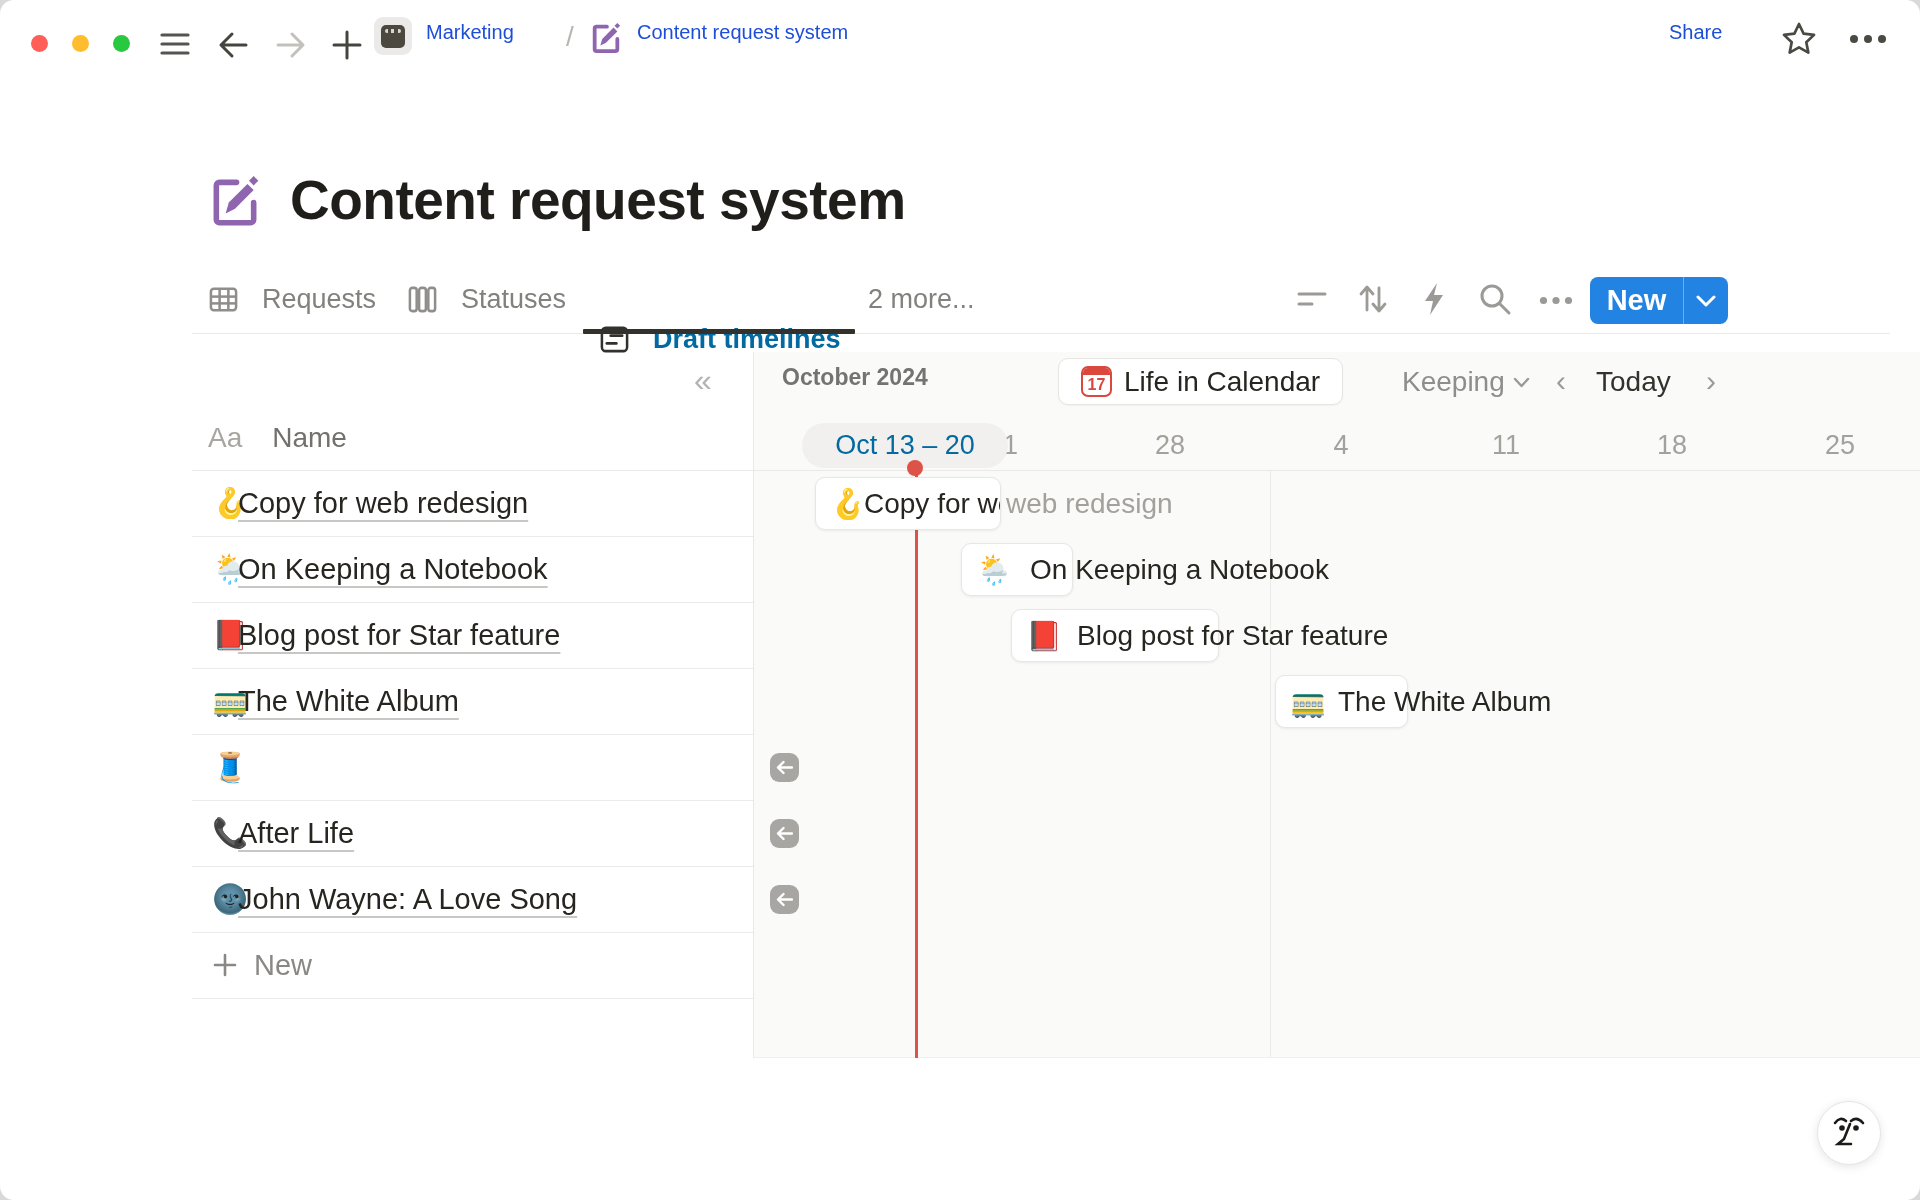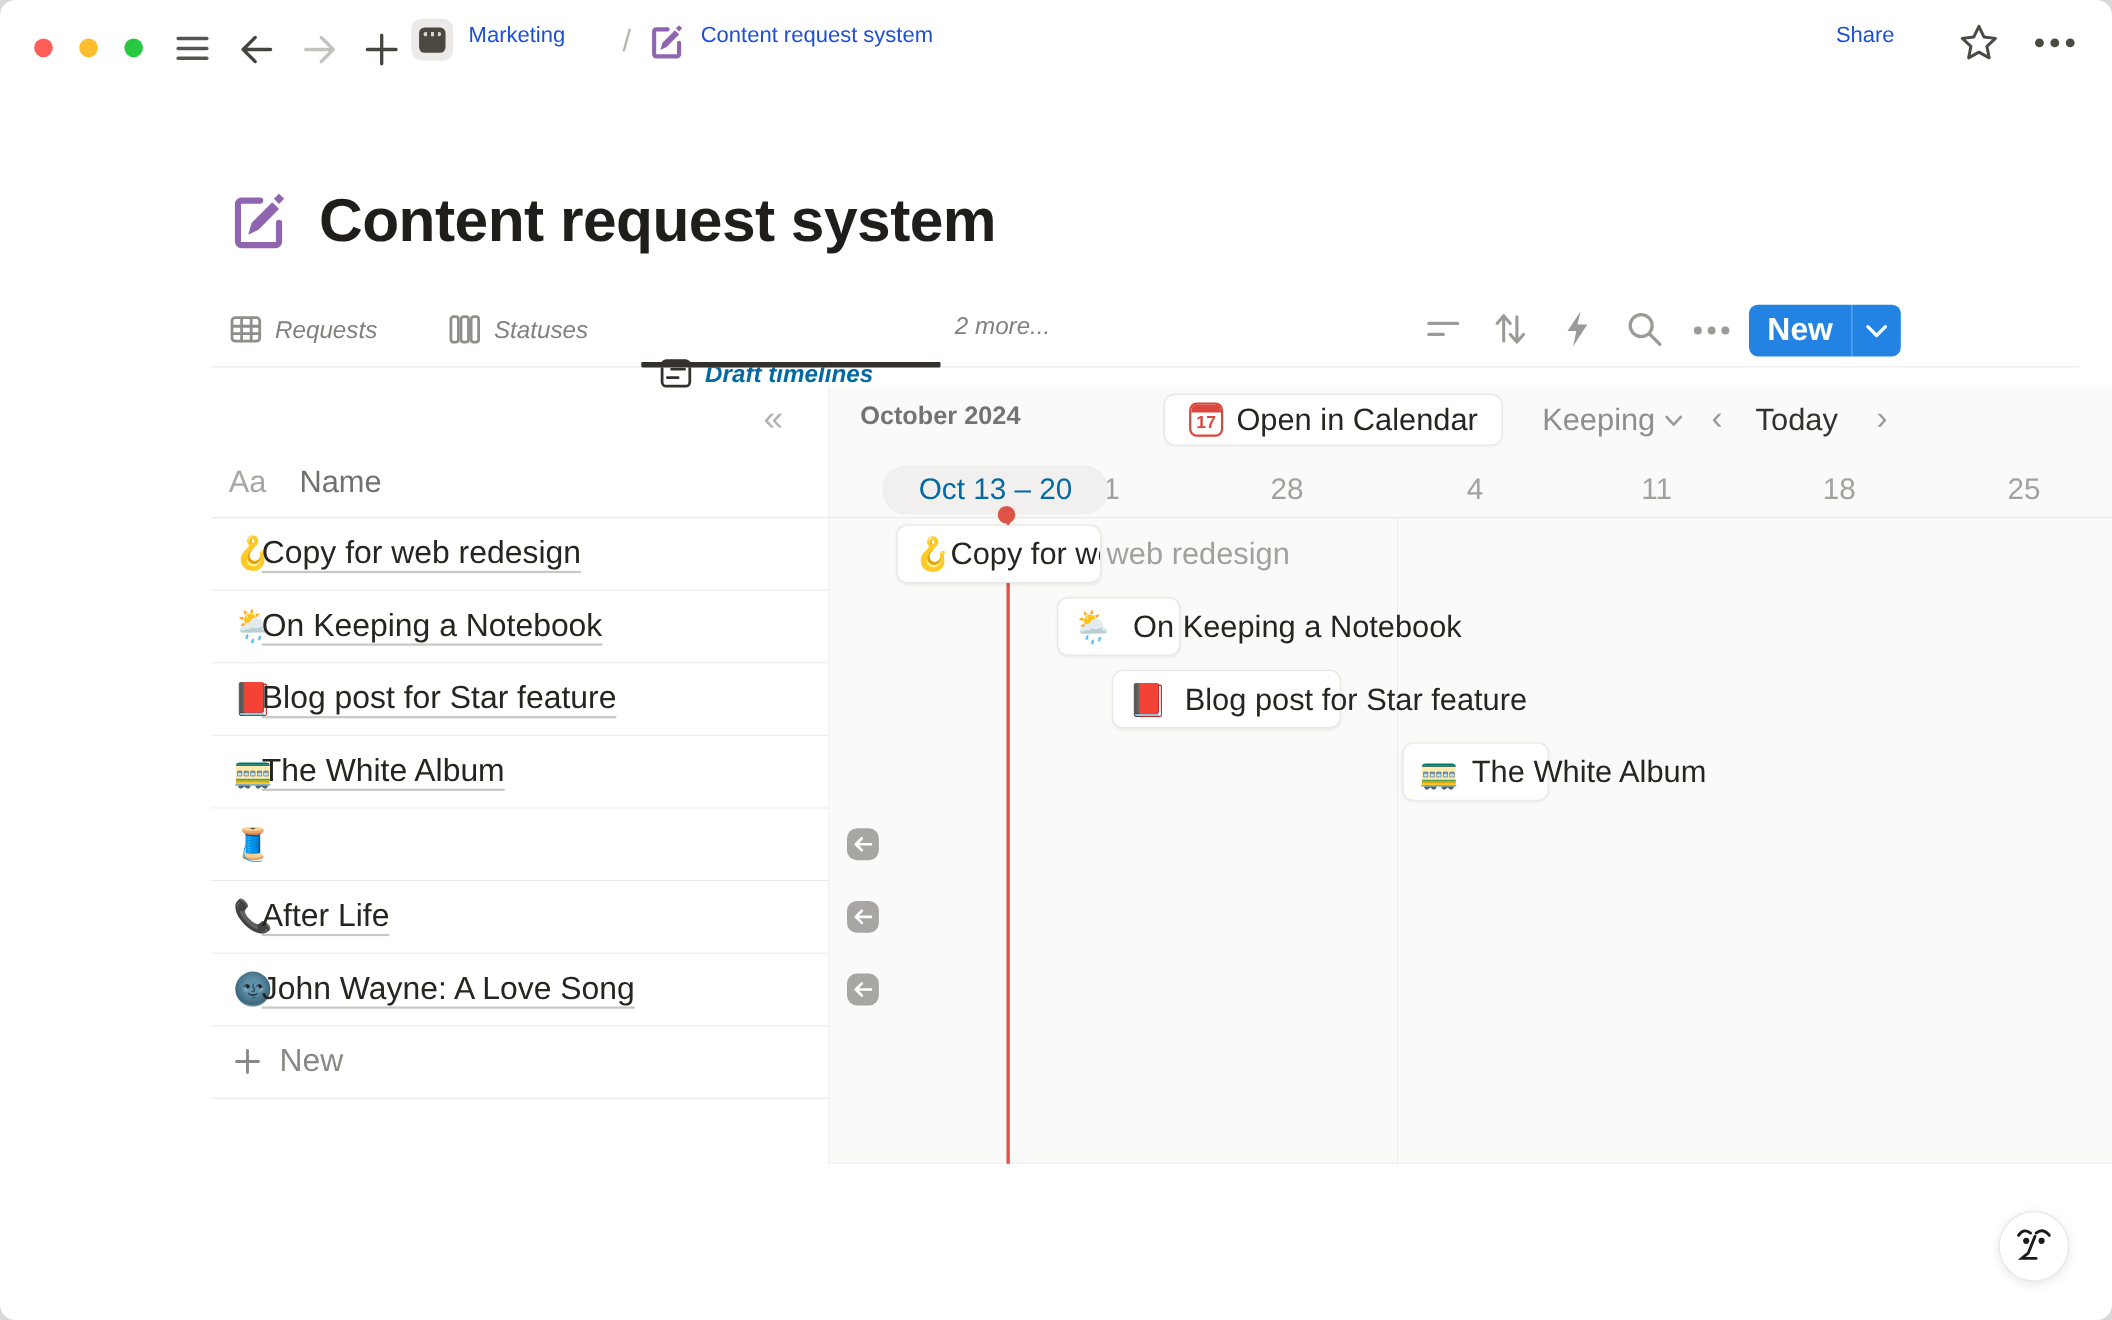--- a/index.html
+++ b/index.html
@@ -18,21 +18,21 @@
   .crumb-chip{position:absolute;top:17px;left:374px;width:38px;height:38px;border-radius:9px;
     background:#ebeae8;display:flex;align-items:center;justify-content:center;}
   .chip-inner{width:24px;height:23px;border-radius:5px;background:#4c473f;position:relative;}
   .chip-inner::before{content:"";position:absolute;top:4px;left:4px;width:16px;height:4px;
     background:repeating-linear-gradient(90deg,#d8d6d0 0 3px,transparent 3px 6.5px);border-radius:2px;}
   .crumb-text{font-size:20px;color:#1d4ed8;}
   .crumb-sep{font-size:28px;color:#b8b6b1;}
   
   .page-title{font-size:55px;font-weight:700;letter-spacing:-.5px;color:#1f1e1b;}
   
-  .tab{display:flex;align-items:center;gap:11px;font-size:22px;font-weight:500;color:#82817d;cursor:pointer;font-style:italic;}
+  .tab{display:flex;align-items:center;gap:23px;font-size:27px;font-weight:500;color:#82817d;cursor:pointer;}
   .tab.active{color:#0369a1;font-weight:600;margin-top:40px;}
   .tabs-divider{position:absolute;top:333px;left:192px;width:1698px;height:1px;background:#e9e9e7;}
   .active-underline{position:absolute;top:329px;left:583px;width:272px;height:5px;background:#33312c;border-radius:1px;}
   .new-btn{position:absolute;top:277px;left:1590px;width:138px;height:47px;background:#2383e2;
     border-radius:8px;display:flex;color:#fff;cursor:pointer;}
   .new-btn .main{flex:1;display:flex;align-items:center;justify-content:center;
     font-size:29px;font-weight:600;border-right:1px solid rgba(255,255,255,.35);}
   .new-btn .dd{width:44px;display:flex;align-items:center;justify-content:center;}
   
   .hdivider{position:absolute;left:192px;width:561px;height:1px;background:#ebebe9;}
@@ -288,21 +288,21 @@
   <div class="vdivider"></div>
 
   <div class="tl-bg"></div>
 
   <div class="abs month-label" style="left:782px;top:364px">October 2024</div>
 
   <div class="cal-btn">
     <span class="cal-icon">
       <span class="cal-day">17</span>
     </span>
-    <span>Open in Calendar</span>
+    <span>Life in Calendar</span>
   </div>
 
   <div class="abs quarter" style="left:1402px;top:366px">
     <span>Keeping</span>
     <svg width="17" height="11" viewBox="0 0 17 11">
       <path d="M2 2 L8.5 9 L15 2" stroke="#9b9a96" stroke-width="2.4" fill="none" stroke-linecap="round" stroke-linejoin="round"></path>
     </svg>
   </div>
   <div class="abs nav-chev" style="left:1556px;top:364px">‹</div>
   <div class="abs today-label" style="left:1596px;top:366px">Today</div>

